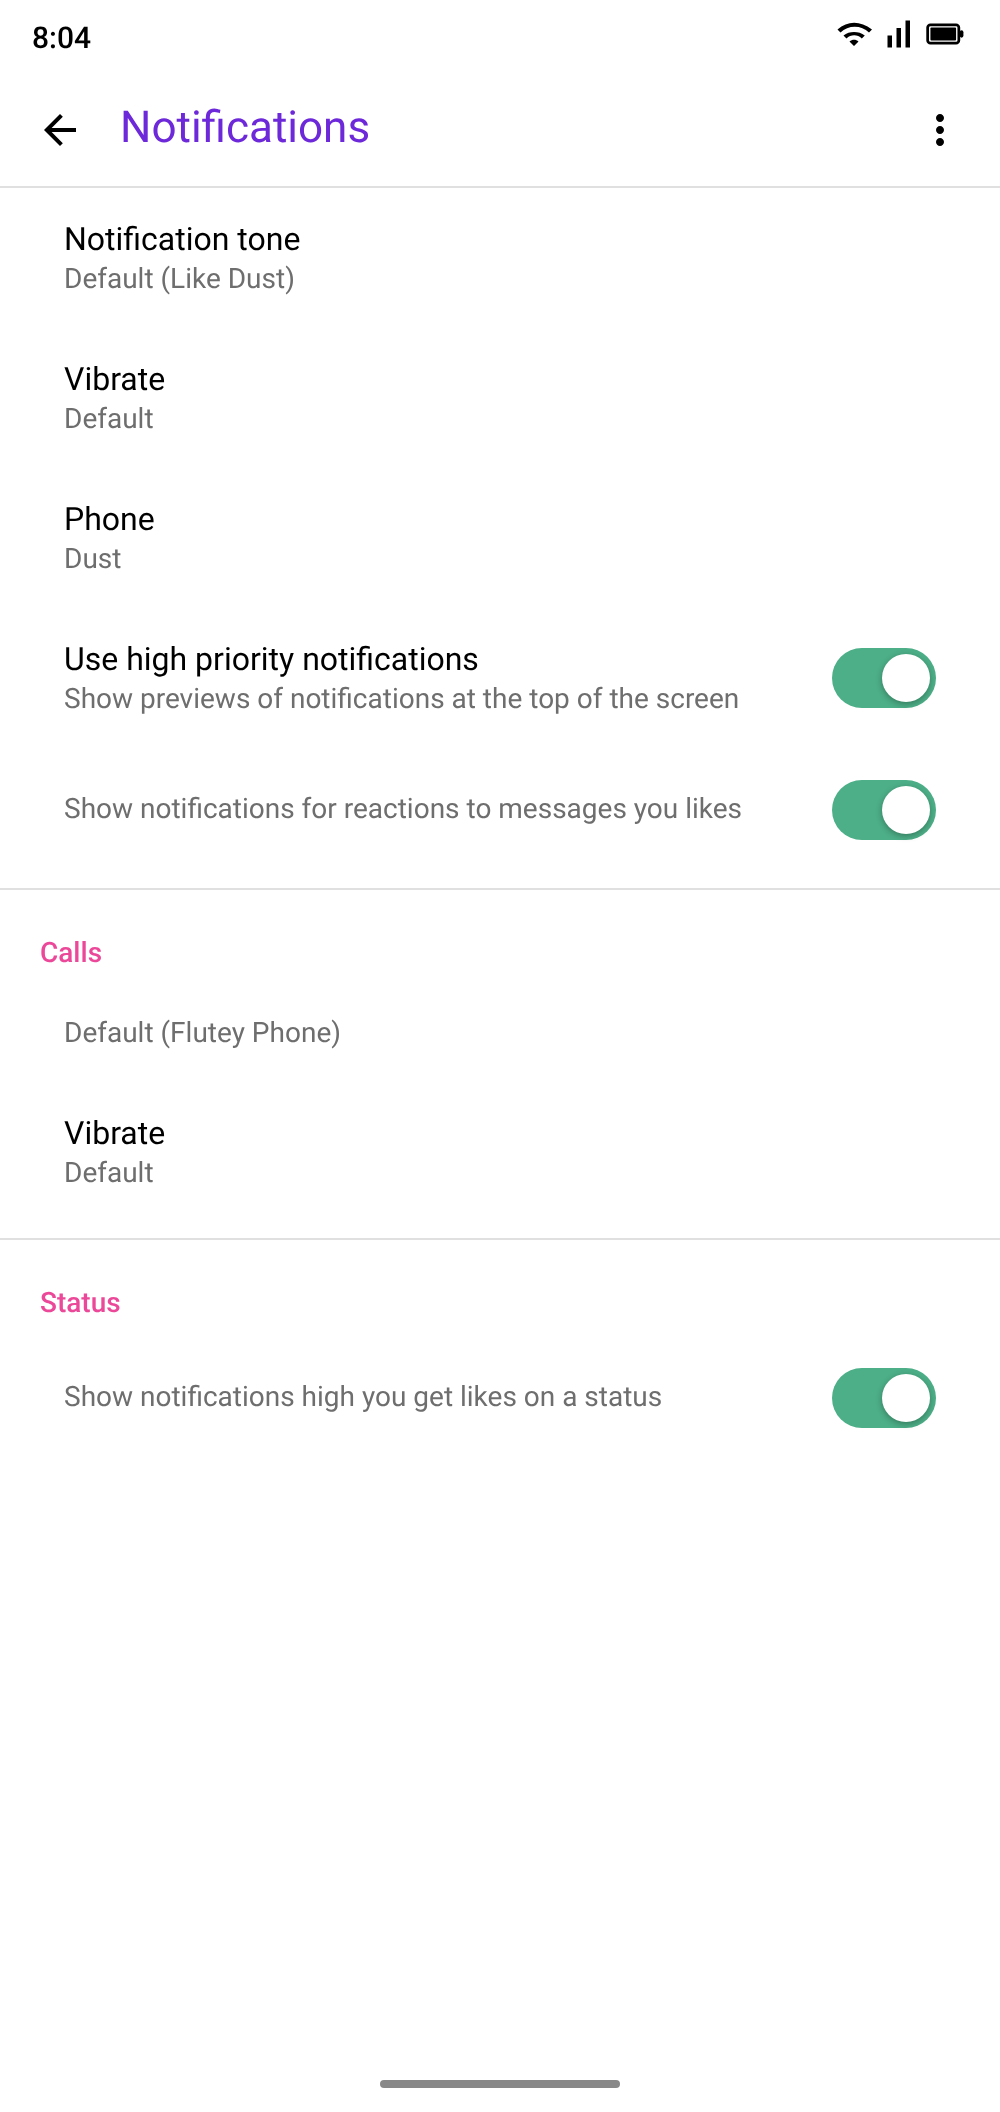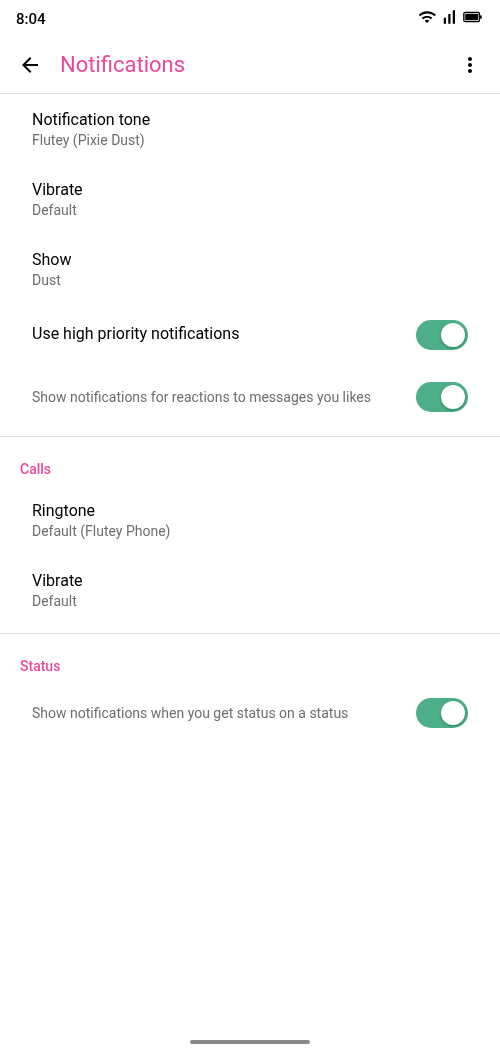--- a/index.html
+++ b/index.html
@@ -60,21 +60,21 @@
       justify-content: center;
       cursor: pointer;
       border-radius: 50%;
     }
 
     .app-bar-title {
       flex: 1;
       font-size: 22px;
       font-weight: 400;
       margin-left: 8px;
-      color: #ec4899;
+      color: #6d28d9;
     }
 
     .more-btn {
       width: 44px;
       height: 44px;
       display: flex;
       align-items: center;
       justify-content: center;
       cursor: pointer;
       border-radius: 50%;
@@ -211,34 +211,35 @@
   <div class="more-btn">
     <svg width="24" height="24" viewBox="0 0 24 24">
       <path d="M12 8c1.1 0 2-.9 2-2s-.9-2-2-2-2 .9-2 2 .9 2 2 2zm0 2c-1.1 0-2 .9-2 2s.9 2 2 2 2-.9 2-2-.9-2-2-2zm0 6c-1.1 0-2 .9-2 2s.9 2 2 2 2-.9 2-2-.9-2-2-2z"></path>
     </svg>
   </div>
 </div>
 
 <div class="settings-list" id="settings-container">
 <div class="setting-item">
         <div class="setting-item-title">Notification tone</div>
-        <div class="setting-item-subtitle">Flutey (Pixie Dust)</div>
+        <div class="setting-item-subtitle">Default (Like Dust)</div>
       </div>
     <div class="setting-item">
         <div class="setting-item-title">Vibrate</div>
         <div class="setting-item-subtitle">Default</div>
       </div>
     <div class="setting-item">
-        <div class="setting-item-title">Show</div>
+        <div class="setting-item-title">Phone</div>
         <div class="setting-item-subtitle">Dust</div>
       </div>
     <div class="setting-item">
         <div class="setting-item-row">
           <div class="setting-text-block">
             <div class="setting-item-title">Use high priority notifications</div>
+            <div class="setting-item-subtitle">Show previews of notifications at the top of the screen</div>
           </div>
           <div class="toggle-switch">
             <div class="toggle-track on"></div>
             <div class="toggle-thumb on"></div>
           </div>
         </div>
       </div>
     <div class="setting-item">
         <div class="setting-item-row">
           <div class="setting-text-block">
@@ -246,33 +247,32 @@
           </div>
           <div class="toggle-switch">
             <div class="toggle-track on"></div>
             <div class="toggle-thumb on"></div>
           </div>
         </div>
       </div>
     <div class="divider"></div>
     <div class="section-header">Calls</div>
     <div class="setting-item">
-        <div class="setting-item-title">Ringtone</div>
         <div class="setting-item-subtitle">Default (Flutey Phone)</div>
       </div>
     <div class="setting-item">
         <div class="setting-item-title">Vibrate</div>
         <div class="setting-item-subtitle">Default</div>
       </div>
     <div class="divider"></div>
     <div class="section-header">Status</div>
     <div class="setting-item">
         <div class="setting-item-row">
           <div class="setting-text-block">
-            <div class="setting-item-subtitle">Show notifications when you get status on a status</div>
+            <div class="setting-item-subtitle">Show notifications high you get likes on a status</div>
           </div>
           <div class="toggle-switch">
             <div class="toggle-track on"></div>
             <div class="toggle-thumb on"></div>
           </div>
         </div>
       </div>
   </div>
 
 <div class="bottom-indicator"></div>

